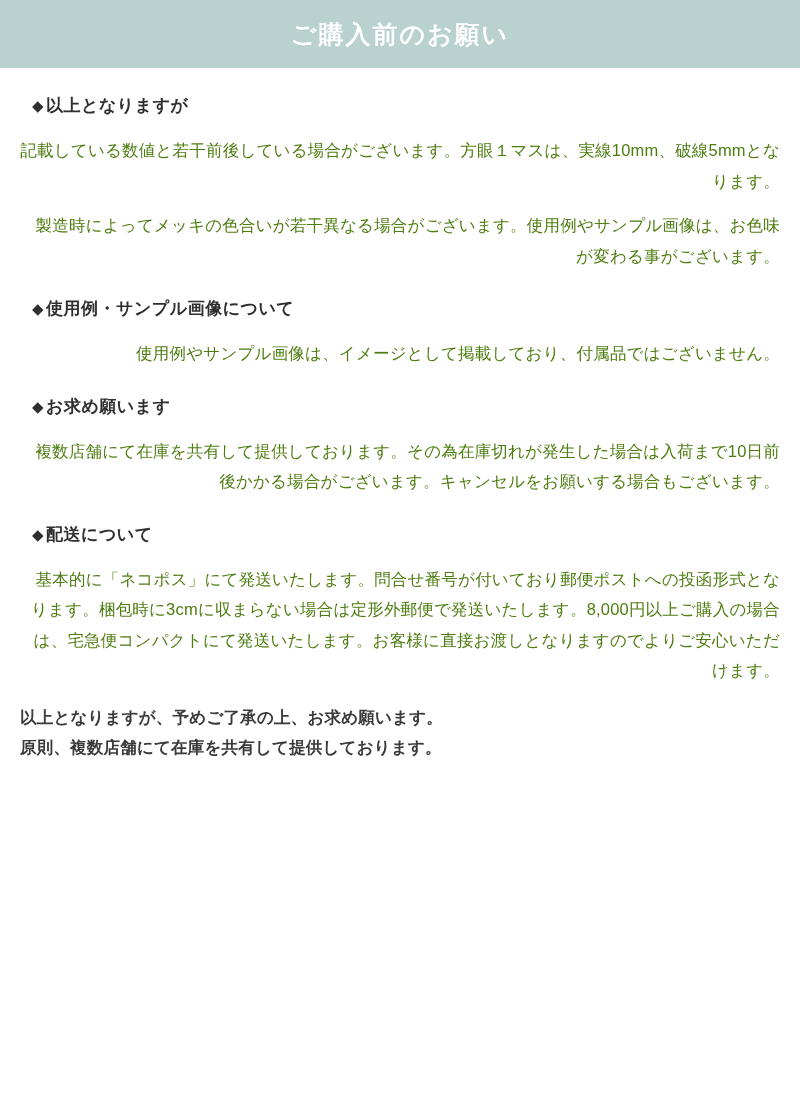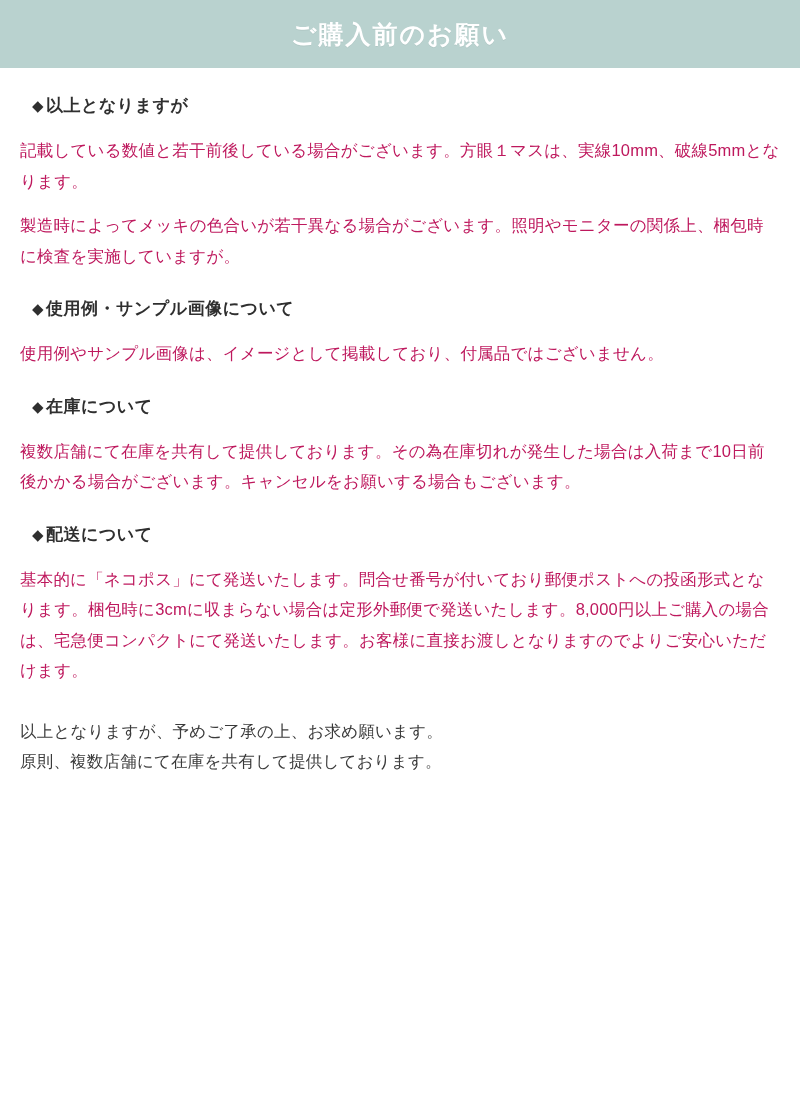--- a/index.html
+++ b/index.html
@@ -49,30 +49,32 @@
     letter-spacing: 0.5px;
   }
   .section-heading .diamond {
     color: #2f2f2f;
     font-size: 15px;
     margin-right: 2px;
   }
   .section-body {
     font-size: 16.5px;
     line-height: 1.85;
-    color: #be185d;
+    color: #4d7c0f;
     margin: 14px 0 6px 0;
     letter-spacing: 0.2px;
+    text-align: right;
   }
   .footer-note {
     font-size: 16.5px;
     line-height: 1.85;
     color: #3a3a3a;
-    margin-top: 30px;
+    margin-top: 16px;
     letter-spacing: 0.2px;
+    font-weight: bold;
   }
   .footer-note p {
     margin: 0;
   }
 </style>
 </head>
 <body>
 
 <div class="page">
 
@@ -83,34 +85,34 @@
   <div class="content">
 
     <div class="section">
       <div class="section-heading">
         <span class="diamond">◆</span><span>以上となりますが</span>
       </div>
       <p class="section-body">記載している数値と若干前後している場合がございます。方眼１マスは、実線10mm、破線5mmとなります。</p>
     </div>
 
     <div class="section">
-      <p class="section-body">製造時によってメッキの色合いが若干異なる場合がございます。照明やモニターの関係上、梱包時に検査を実施していますが。</p>
+      <p class="section-body">製造時によってメッキの色合いが若干異なる場合がございます。使用例やサンプル画像は、お色味が変わる事がございます。</p>
     </div>
 
     <div class="section">
       <div class="section-heading">
         <span class="diamond">◆</span><span>使用例・サンプル画像について</span>
       </div>
       <p class="section-body">使用例やサンプル画像は、イメージとして掲載しており、付属品ではございません。</p>
     </div>
 
 
     <div class="section">
       <div class="section-heading">
-        <span class="diamond">◆</span><span>在庫について</span>
+        <span class="diamond">◆</span><span>お求め願います</span>
       </div>
       <p class="section-body">複数店舗にて在庫を共有して提供しております。その為在庫切れが発生した場合は入荷まで10日前後かかる場合がございます。キャンセルをお願いする場合もございます。</p>
     </div>
 
     <div class="section">
       <div class="section-heading">
         <span class="diamond">◆</span><span>配送について</span>
       </div>
       <p class="section-body">基本的に「ネコポス」にて発送いたします。問合せ番号が付いており郵便ポストへの投函形式となります。梱包時に3cmに収まらない場合は定形外郵便で発送いたします。8,000円以上ご購入の場合は、宅急便コンパクトにて発送いたします。お客様に直接お渡しとなりますのでよりご安心いただけます。</p>
     </div>

